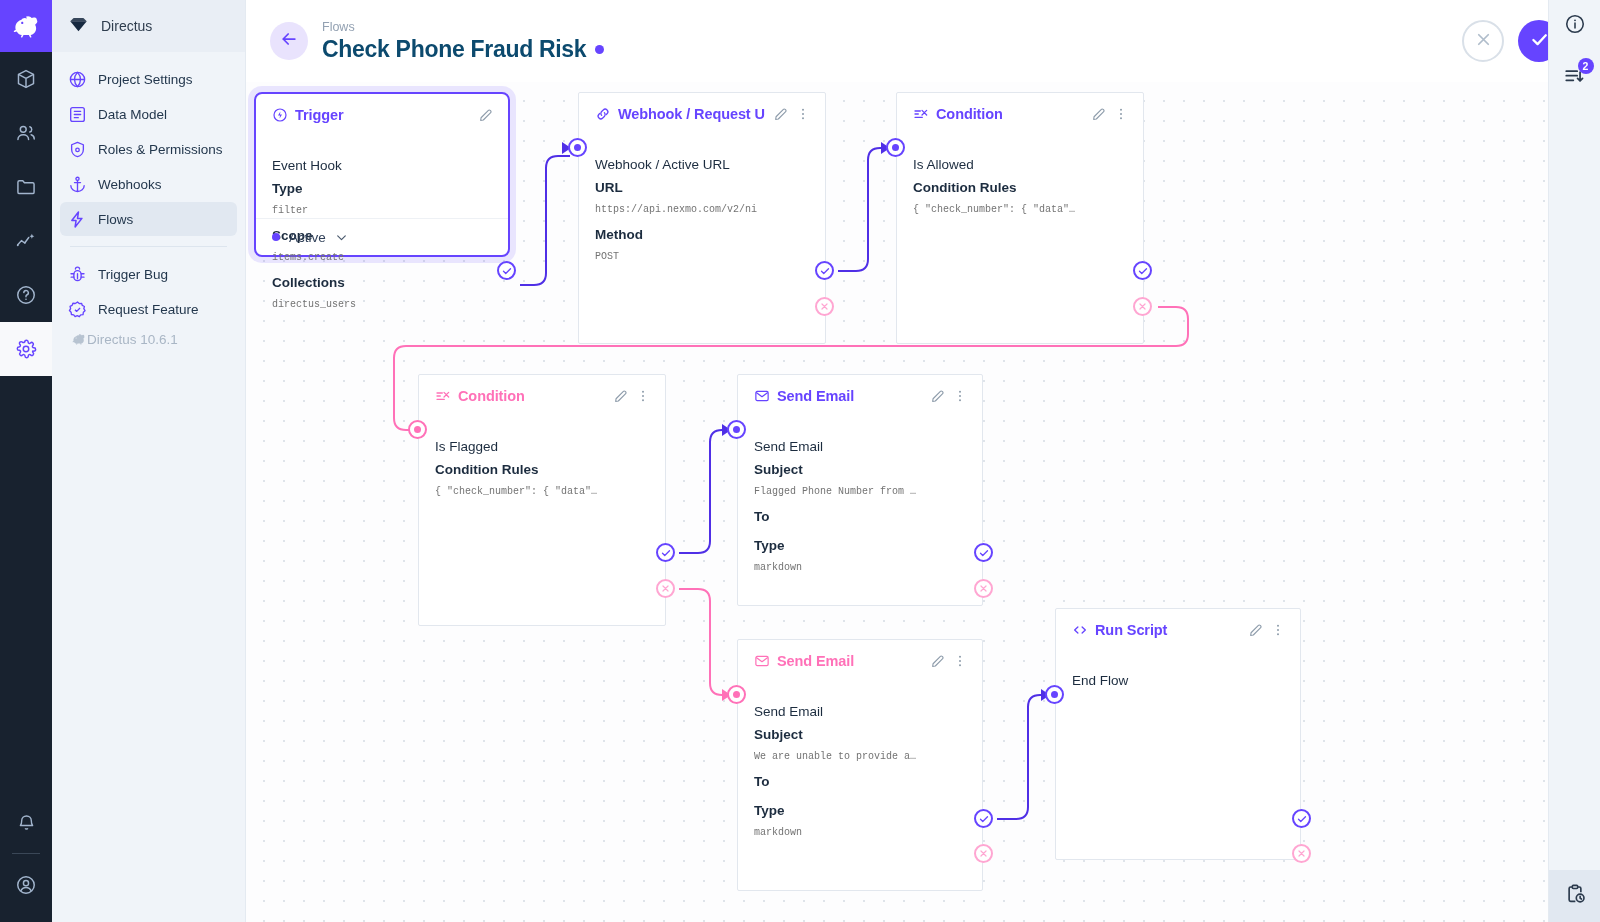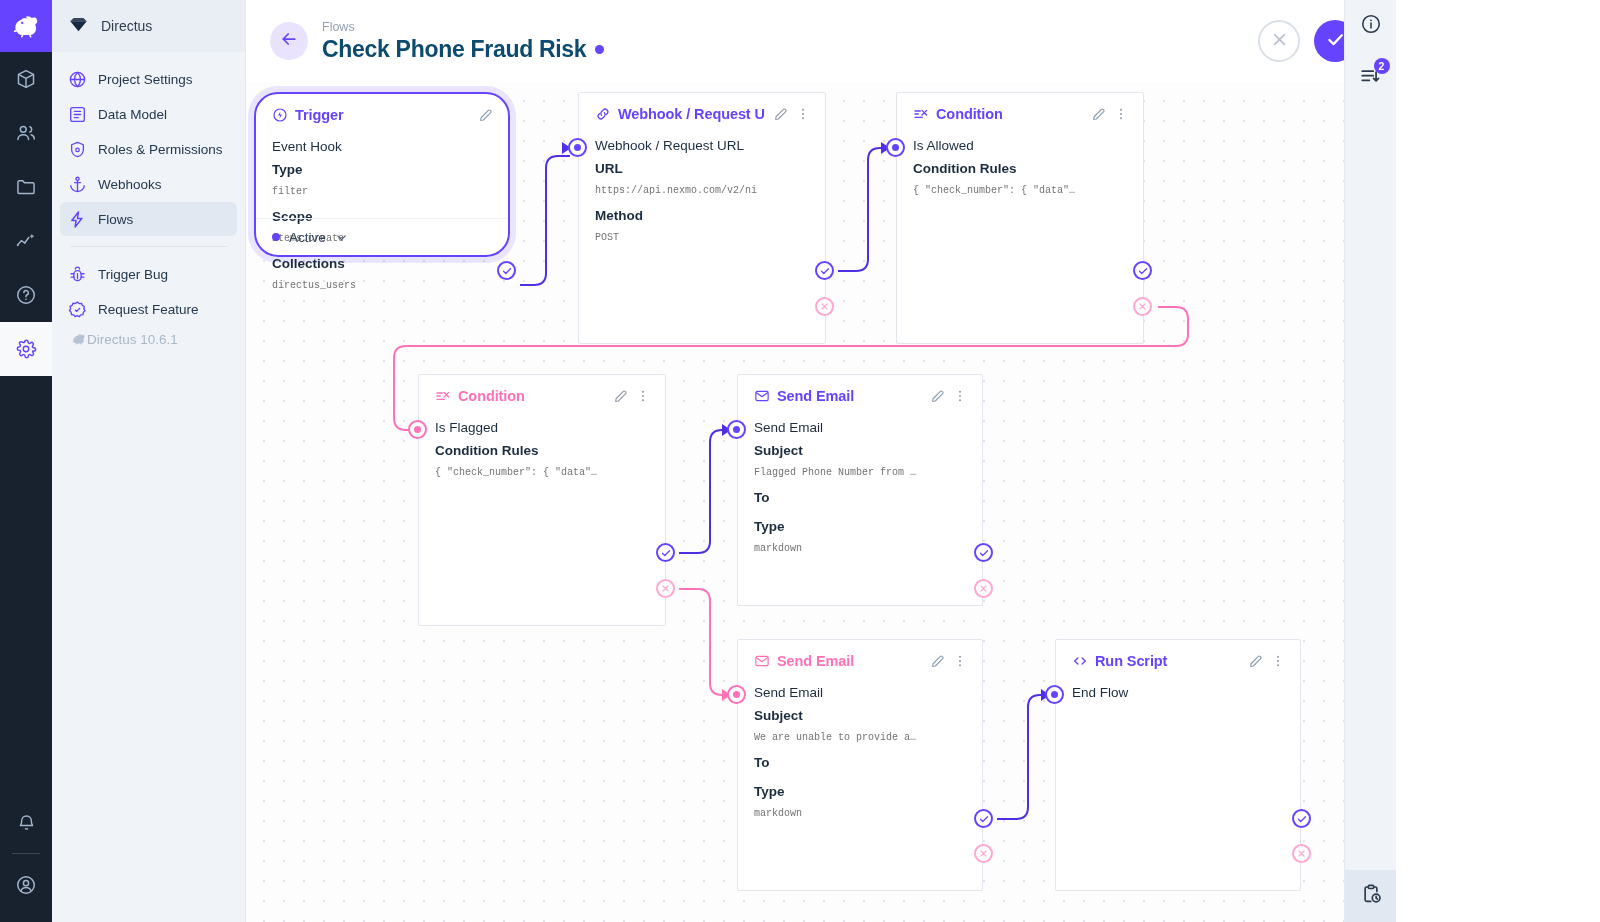--- a/index.html
+++ b/index.html
@@ -1,21 +1,21 @@
 <!DOCTYPE html>
 <html><head>
 <meta charset="utf-8">
 <style>
   * { box-sizing: border-box; margin: 0; padding: 0; }
   html, body {
     width: 1600px; height: 922px;
     font-family: "Liberation Sans", sans-serif;
     background: #ffffff; overflow: hidden;
   }
-  #app { position: relative; width: 1396px; height: 922px; display: flex; }
+  #app { position: relative; width: 1600px; height: 922px; display: flex; }
 
   
   .modulebar {
     width: 52px; height: 922px; background: #18222f;
     display: flex; flex-direction: column; align-items: center;
     flex: 0 0 52px; position: relative; z-index: 5;
   }
   .mb-brand {
     width: 52px; height: 52px; background: #6644ff;
     display: flex; align-items: center; justify-content: center;
@@ -108,21 +108,21 @@
   .node-head .type-ic { width: 16px; height: 16px; flex: 0 0 16px; display: block; }
   .node-title {
     font-size: 14.5px; font-weight: 700; letter-spacing: -0.1px;
     white-space: nowrap; overflow: hidden; text-overflow: clip;
     flex: 1 1 auto;
   }
   .node.c-purple .node-title, .node.c-purple .type-ic { color: #6644ff; }
   .node.c-pink .node-title, .node.c-pink .type-ic { color: #ff71b8; }
   .head-actions { display: flex; align-items: center; gap: 4px; flex: 0 0 auto; color: #9aa7b6; }
   .icon-btn { width: 18px; height: 18px; display: flex; align-items: center; justify-content: center; cursor: pointer; color: #8e9cab; }
-  .node-body { padding: 0 16px 14px 16px; }
+  .node-body { padding: 0 16px 14px 16px; margin-top: 19px; }
   .fld-label { font-size: 13.5px; color: #1c2c3f; line-height: 23px; white-space: nowrap; }
   .fld-label.bold { font-weight: 700; }
   .fld-value {
     font-family: "Liberation Mono", monospace; font-size: 10px;
     color: #737373; line-height: 21px; white-space: nowrap;
     overflow: hidden; text-overflow: clip; margin-bottom: 3px;
   }
   .node-footer {
     border-top: 1px solid #eef1f5; height: 37px; margin: 0 0 0 0;
     display: flex; align-items: center; gap: 9px; padding: 4px 16px; cursor: pointer;
@@ -336,21 +336,21 @@
         <path d="M 433 471 L 452 471 Q 464 471 464 459 L 464 360 Q 464 348 476 348 L 484 348" fill="none" stroke="#4f2fe6" stroke-width="2"></path>
         <path d="M 485 348 l -9 -6 v 12 z" fill="#4f2fe6"></path>
 
         <path d="M 433 507 L 452 507 Q 464 507 464 519 L 464 601 Q 464 613 476 613 L 484 613" fill="none" stroke="#ff71b8" stroke-width="2"></path>
         <path d="M 485 613 l -9 -6 v 12 z" fill="#ff71b8"></path>
 
         <path d="M 751 737 L 770 737 Q 782 737 782 725 L 782 625 Q 782 613 794 613 L 803 613" fill="none" stroke="#4f2fe6" stroke-width="2"></path>
         <path d="M 804 613 l -9 -6 v 12 z" fill="#4f2fe6"></path>
       </svg>
 
-      <div class="node selected c-purple" style="left:8px; top:10px; width:256px; height:165px;border-radius:24px;">
+      <div class="node selected c-purple" style="left:8px; top:10px; width:256px; height:165px;">
         <div class="node-head">
           <span class="type-ic">
             <svg viewBox="0 0 24 24" fill="none" stroke="currentColor" stroke-width="1.8">
                 <circle cx="12" cy="12" r="9"></circle>
                 <path d="M12.6 6.6 9 12.6h3l-.6 4.8 3.6-6h-3z" fill="currentColor" stroke="none"></path>
               </svg>
           </span>
           <span class="node-title">Trigger</span>
           <span class="head-actions">
             <span class="icon-btn">
@@ -404,21 +404,21 @@
             <span class="icon-btn">
               <svg width="16" height="16" viewBox="0 0 24 24" fill="currentColor">
                   <circle cx="12" cy="5.5" r="1.5"></circle>
                   <circle cx="12" cy="12" r="1.5"></circle>
                   <circle cx="12" cy="18.5" r="1.5"></circle>
                 </svg>
             </span>
           </span>
         </div>
         <div class="node-body">
-          <div class="fld-label">Webhook / Request URL</div>
+          <div class="fld-label">Webhook / Active URL</div>
           <div class="fld-label bold">URL</div>
           <div class="fld-value">https://api.nexmo.com/v2/ni</div>
           <div class="fld-label bold">Method</div>
           <div class="fld-value">POST</div>
         </div>
       </div>
       <div class="port in" style="left:322px; top:56px;"></div>
       <div class="port res" style="left:569px; top:179px;">
         <svg width="12" height="12" viewBox="0 0 24 24" fill="none" stroke="currentColor" stroke-width="2.6" stroke-linecap="round" stroke-linejoin="round">
             <path d="M5 12.5l4.5 4.5L19 7.5"></path>
@@ -599,21 +599,21 @@
         <svg width="12" height="12" viewBox="0 0 24 24" fill="none" stroke="currentColor" stroke-width="2.6" stroke-linecap="round" stroke-linejoin="round">
             <path d="M5 12.5l4.5 4.5L19 7.5"></path>
           </svg>
       </div>
       <div class="port rej" style="left:728px; top:762px;">
         <svg width="11" height="11" viewBox="0 0 24 24" fill="none" stroke="currentColor" stroke-width="2.6" stroke-linecap="round">
             <path d="M6.5 6.5l11 11M17.5 6.5l-11 11"></path>
           </svg>
       </div>
 
-      <div class="node c-purple" style="left:809px; top:557px; width:246px; height:252px;">
+      <div class="node c-purple" style="left:809px; top:526px; width:246px; height:252px;">
         <div class="node-head">
           <span class="type-ic">
             <svg viewBox="0 0 24 24" fill="none" stroke="currentColor" stroke-width="2" stroke-linecap="round" stroke-linejoin="round">
                 <path d="M8.8 7.5 4 12l4.8 4.5M15.2 7.5 20 12l-4.8 4.5"></path>
               </svg>
           </span>
           <span class="node-title">Run Script</span>
           <span class="head-actions">
             <span class="icon-btn">
               <svg width="16" height="16" viewBox="0 0 24 24" fill="none" stroke="currentColor" stroke-width="1.7" stroke-linejoin="round">

